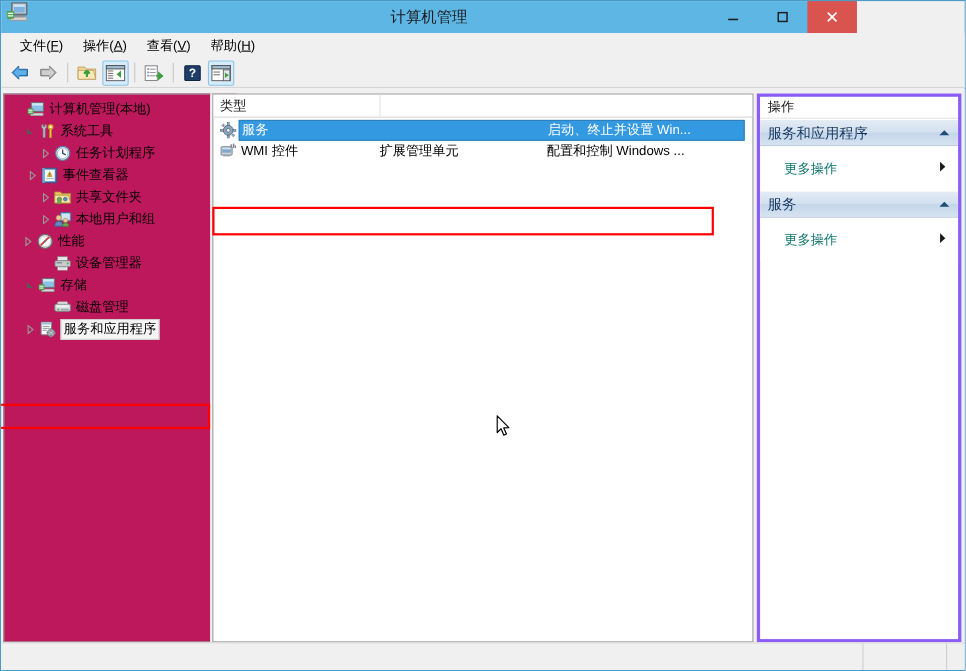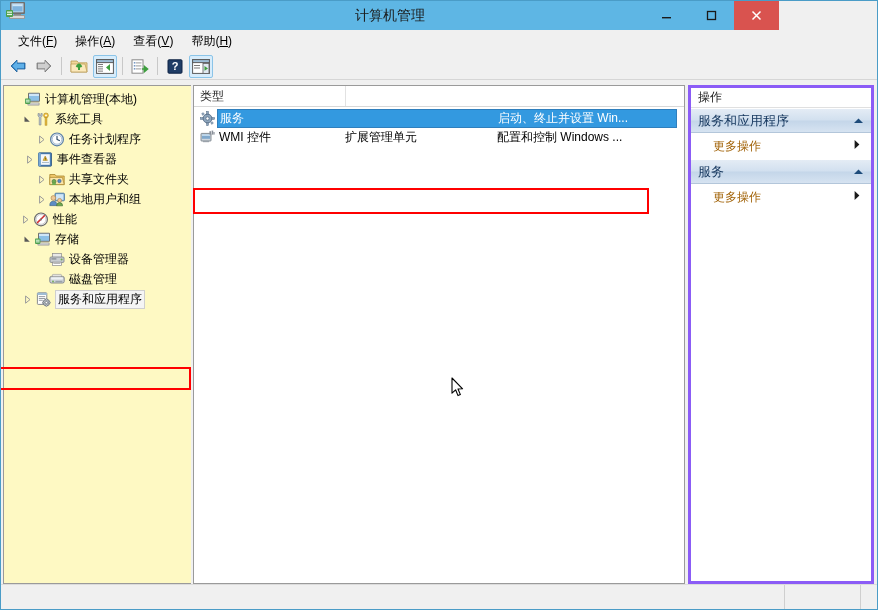--- a/index.html
+++ b/index.html
@@ -96,21 +96,21 @@
   
   #body {
     position: absolute; left: 0; top: 80px;
     width: 876px; height: 503px;
     background: #f0f0f0;
   }
 
   #tree-pane {
     position: absolute; left: 2px; top: 4px;
     width: 212px; height: 499px;
-    background: #fef9c3;
+    background: #be185d;
     border: 1px solid #9a9a9a;
     overflow: hidden;
   }
 
   .tree-row {
     display: flex; align-items: center;
     height: 20px;
     white-space: nowrap;
     font-size: 12px;
     color: #000;
@@ -221,26 +221,26 @@
     display: flex; align-items: center;
     padding: 0 7px;
     font-size: 13px;
     color: #15375e;
     background: linear-gradient(to bottom, #e4ecf5 0%, #d2e0ef 48%, #c4d6e9 52%, #d6e3f1 100%);
     border-top: 1px solid #ffffff;
     border-bottom: 1px solid #b3c6da;
   }
   .act-group-header .agh-label { flex: 1; }
   .act-item {
-    height: 26px;
+    height: 40px;
     display: flex; align-items: center;
     padding-left: 22px;
     padding-right: 10px;
     font-size: 12px;
-    color: #a16207;
+    color: #0f766e;
     background: #ffffff;
   }
   .act-item .ai-label { flex: 1; }
 
   
   #statusbar {
     position: absolute; left: 0; bottom: 0;
     width: 876px; height: 25px;
     background: #f0f0f0;
     border-top: 1px solid #dcdcdc;
@@ -509,54 +509,54 @@
             <svg width="16" height="15" viewBox="0 0 16 15">
               <circle cx="8" cy="7.4" r="6.4" fill="#f2f4f6" stroke="#6a6a6a" stroke-width="1.2"></circle>
               <circle cx="8" cy="7.4" r="4.9" fill="#ffffff" stroke="#b0b0b0" stroke-width="0.6"></circle>
               <path d="M4.4 10.6 L11.4 3.8" stroke="#d03030" stroke-width="1.5" stroke-linecap="round"></path>
               <circle cx="8" cy="7.4" r="1" fill="#777"></circle>
             </svg>
           </div>
           <div class="tw-label">性能</div>
         </div>
 
+        <div class="tree-row" style="padding-left:30px;">
+          <div class="tw-expander"></div>
+          <div class="tw-icon">
+            <svg width="16" height="15" viewBox="0 0 16 15">
+              <rect x="3.4" y="1.4" width="9" height="4" fill="#e8e8e8" stroke="#8a8a8a" stroke-width="0.7"></rect>
+              <rect x="1" y="5" width="14" height="5.4" rx="1" fill="#c8ccd0" stroke="#7a7f84" stroke-width="0.8"></rect>
+              <rect x="2.4" y="6.2" width="5" height="1.4" fill="#8a9099"></rect>
+              <circle cx="12.6" cy="7.5" r="1" fill="#6faa4f"></circle>
+              <rect x="3.4" y="10.2" width="9" height="3.4" fill="#ffffff" stroke="#8a8a8a" stroke-width="0.7"></rect>
+              <rect x="4.4" y="11.2" width="7" height="0.7" fill="#9a9a9a"></rect>
+            </svg>
+          </div>
+          <div class="tw-label">设备管理器</div>
+        </div>
+
         <div class="tree-row" style="padding-left:16px;">
           <div class="tw-expander">
             <svg width="9" height="9" viewBox="0 0 9 9">
                 <path d="M1.5 6.8 L1.5 1.6 L6.8 6.8 Z" fill="#595959"></path>
               </svg>
           </div>
           <div class="tw-icon">
             <svg width="16" height="15" viewBox="0 0 16 15">
               <rect x="3" y="0.8" width="12" height="9" rx="1" fill="#6f6f6f"></rect>
               <rect x="4" y="1.8" width="10" height="7" fill="#8cc0e6"></rect>
               <rect x="4" y="1.8" width="10" height="2.2" fill="#cfe6f7"></rect>
               <rect x="2.5" y="10.4" width="12" height="3" rx="0.6" fill="#9a9a9a"></rect>
               <rect x="3.3" y="11.2" width="10.4" height="1.4" fill="#d7d7d7"></rect>
               <rect x="0" y="6.5" width="5.4" height="5.4" rx="0.8" fill="#4c9f4c"></rect>
               <rect x="0.8" y="7.7" width="3.8" height="1" fill="#eafaea"></rect>
               <rect x="0.8" y="9.4" width="3.8" height="1" fill="#eafaea"></rect>
             </svg>
           </div>
           <div class="tw-label">存储</div>
-        </div>
-
-        <div class="tree-row" style="padding-left:30px;">
-          <div class="tw-expander"></div>
-          <div class="tw-icon">
-            <svg width="16" height="15" viewBox="0 0 16 15">
-              <rect x="3.4" y="1.4" width="9" height="4" fill="#e8e8e8" stroke="#8a8a8a" stroke-width="0.7"></rect>
-              <rect x="1" y="5" width="14" height="5.4" rx="1" fill="#c8ccd0" stroke="#7a7f84" stroke-width="0.8"></rect>
-              <rect x="2.4" y="6.2" width="5" height="1.4" fill="#8a9099"></rect>
-              <circle cx="12.6" cy="7.5" r="1" fill="#6faa4f"></circle>
-              <rect x="3.4" y="10.2" width="9" height="3.4" fill="#ffffff" stroke="#8a8a8a" stroke-width="0.7"></rect>
-              <rect x="4.4" y="11.2" width="7" height="0.7" fill="#9a9a9a"></rect>
-            </svg>
-          </div>
-          <div class="tw-label">设备管理器</div>
         </div>
 
         <div class="tree-row" style="padding-left:30px;">
           <div class="tw-expander"></div>
           <div class="tw-icon">
             <svg width="16" height="15" viewBox="0 0 16 15">
               <rect x="0.8" y="4.4" width="14.4" height="6.6" rx="1.6" fill="#cfd4d9" stroke="#7a7f84" stroke-width="0.9"></rect>
               <rect x="2" y="5.6" width="12" height="2" rx="1" fill="#eef1f4"></rect>
               <circle cx="4" cy="9.4" r="0.9" fill="#6faa4f"></circle>
               <rect x="6.4" y="8.8" width="7" height="1.3" fill="#9aa2aa"></rect>

